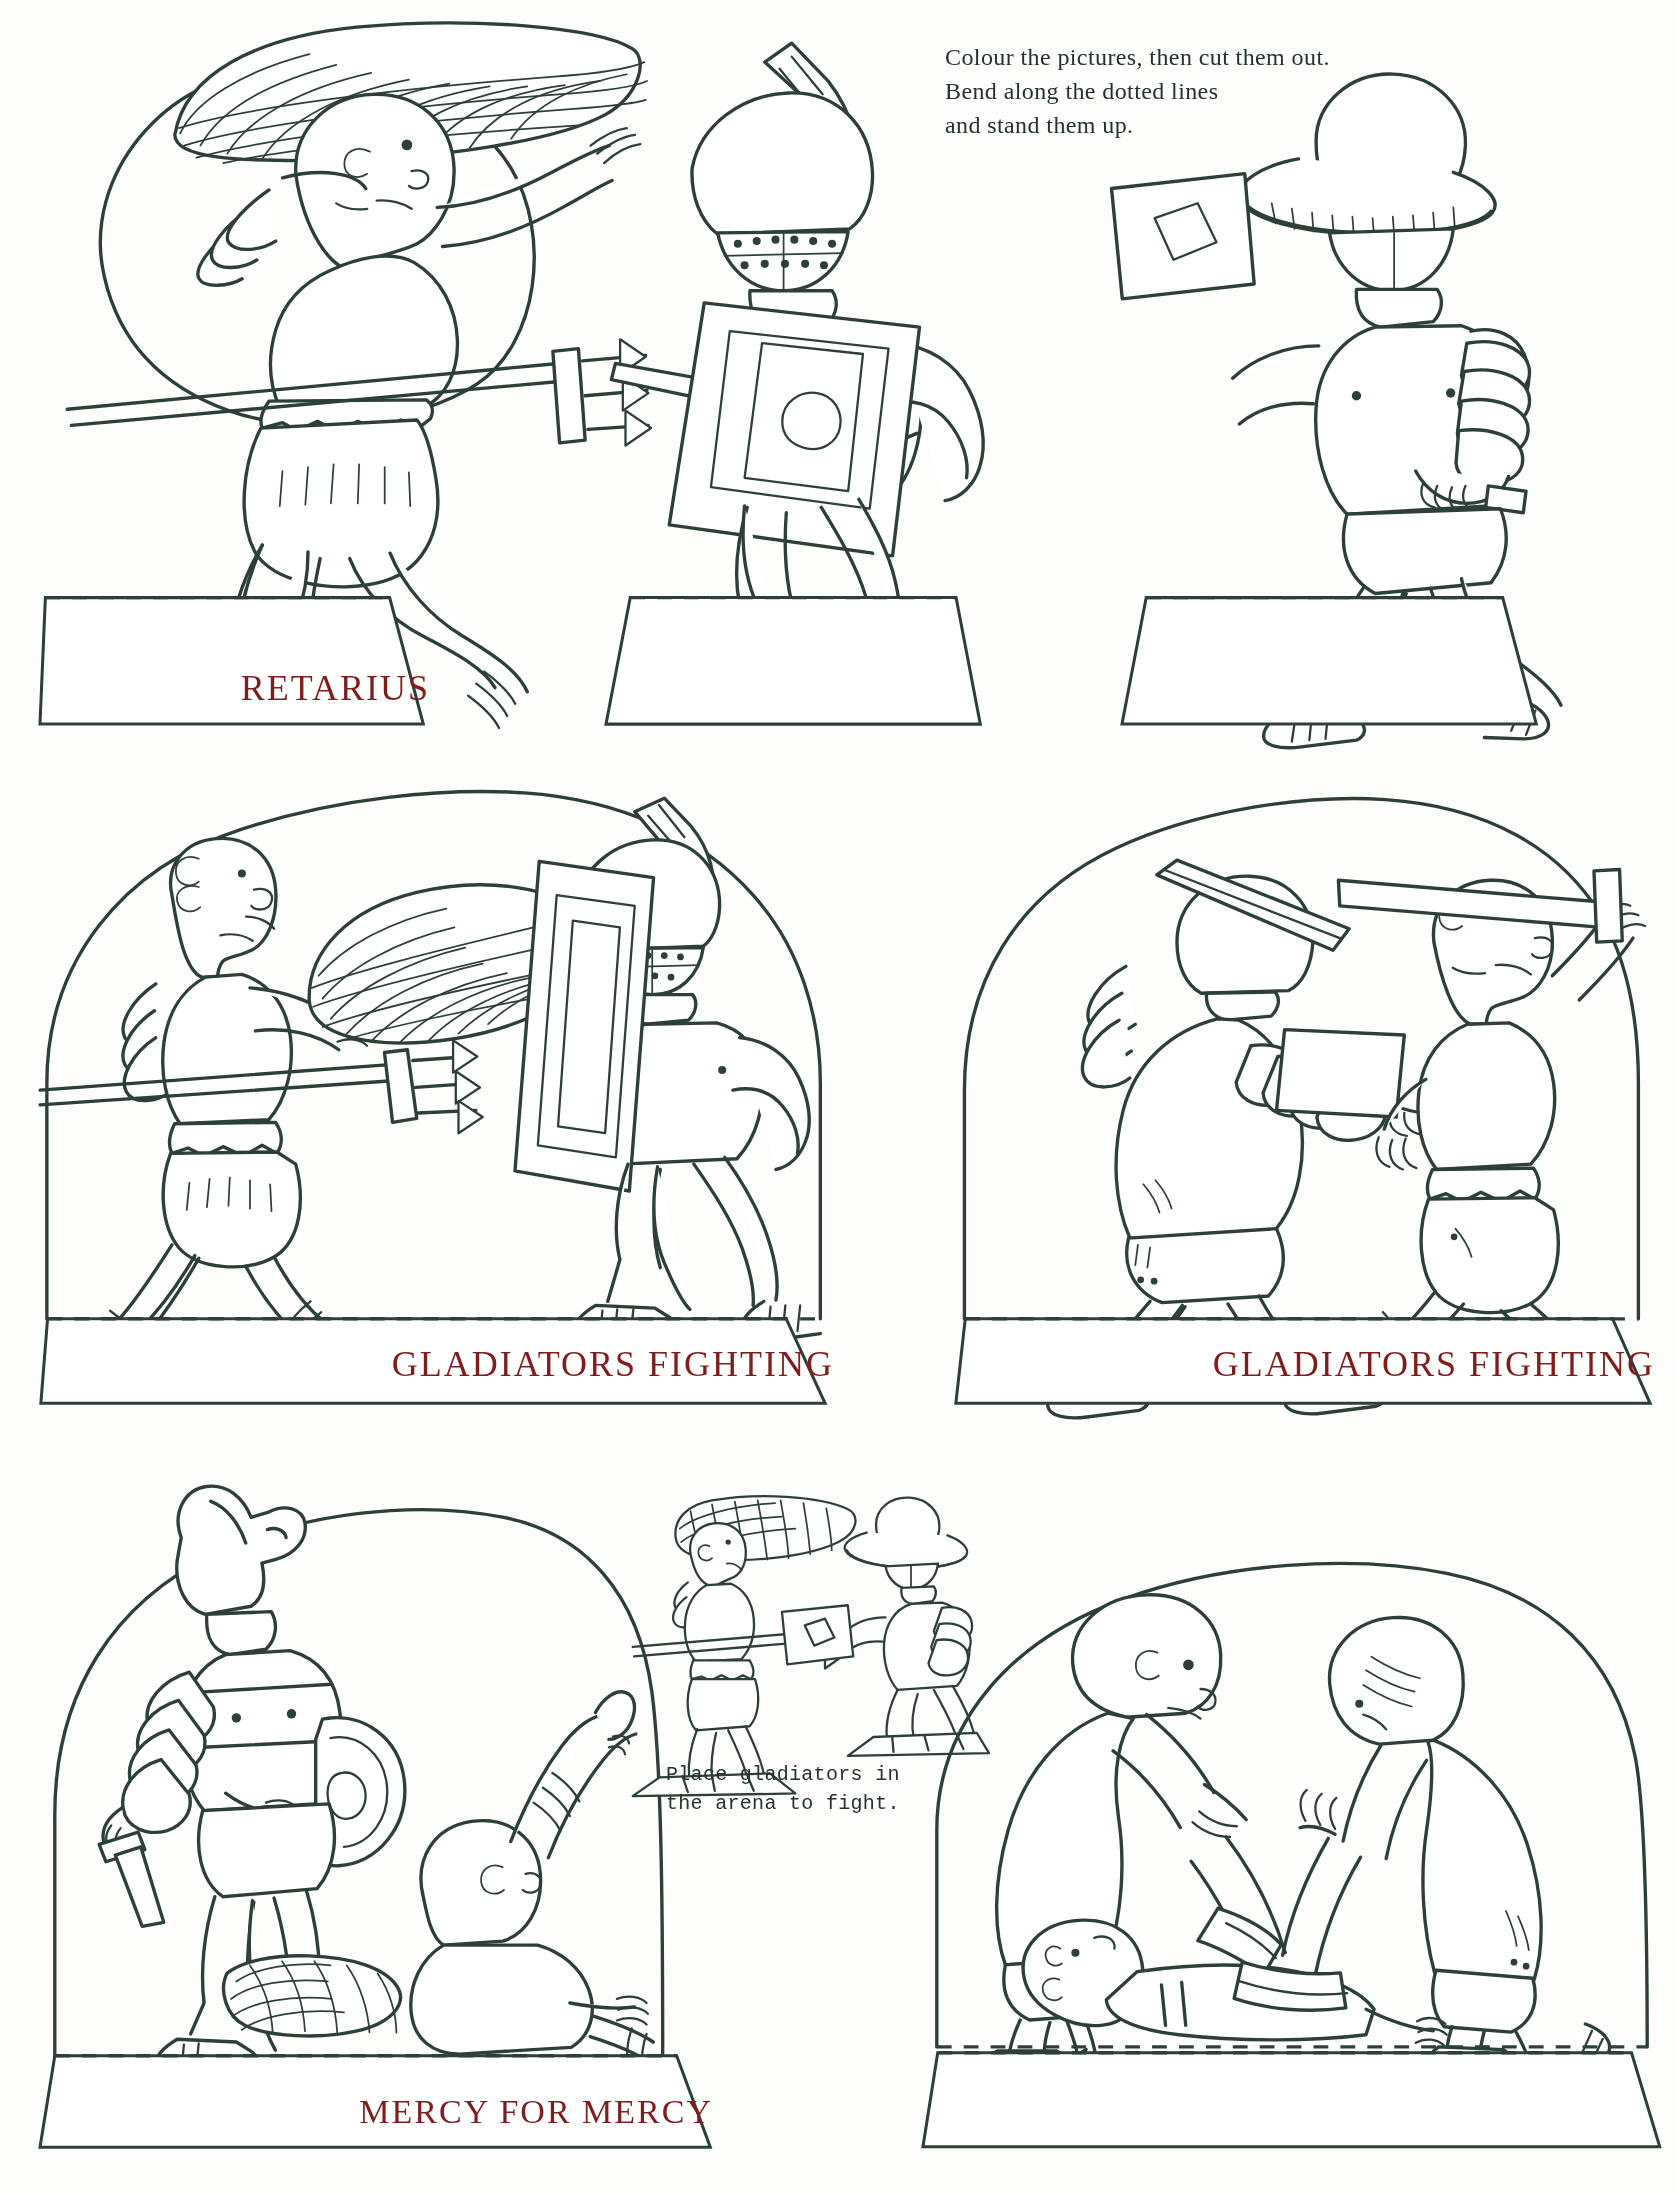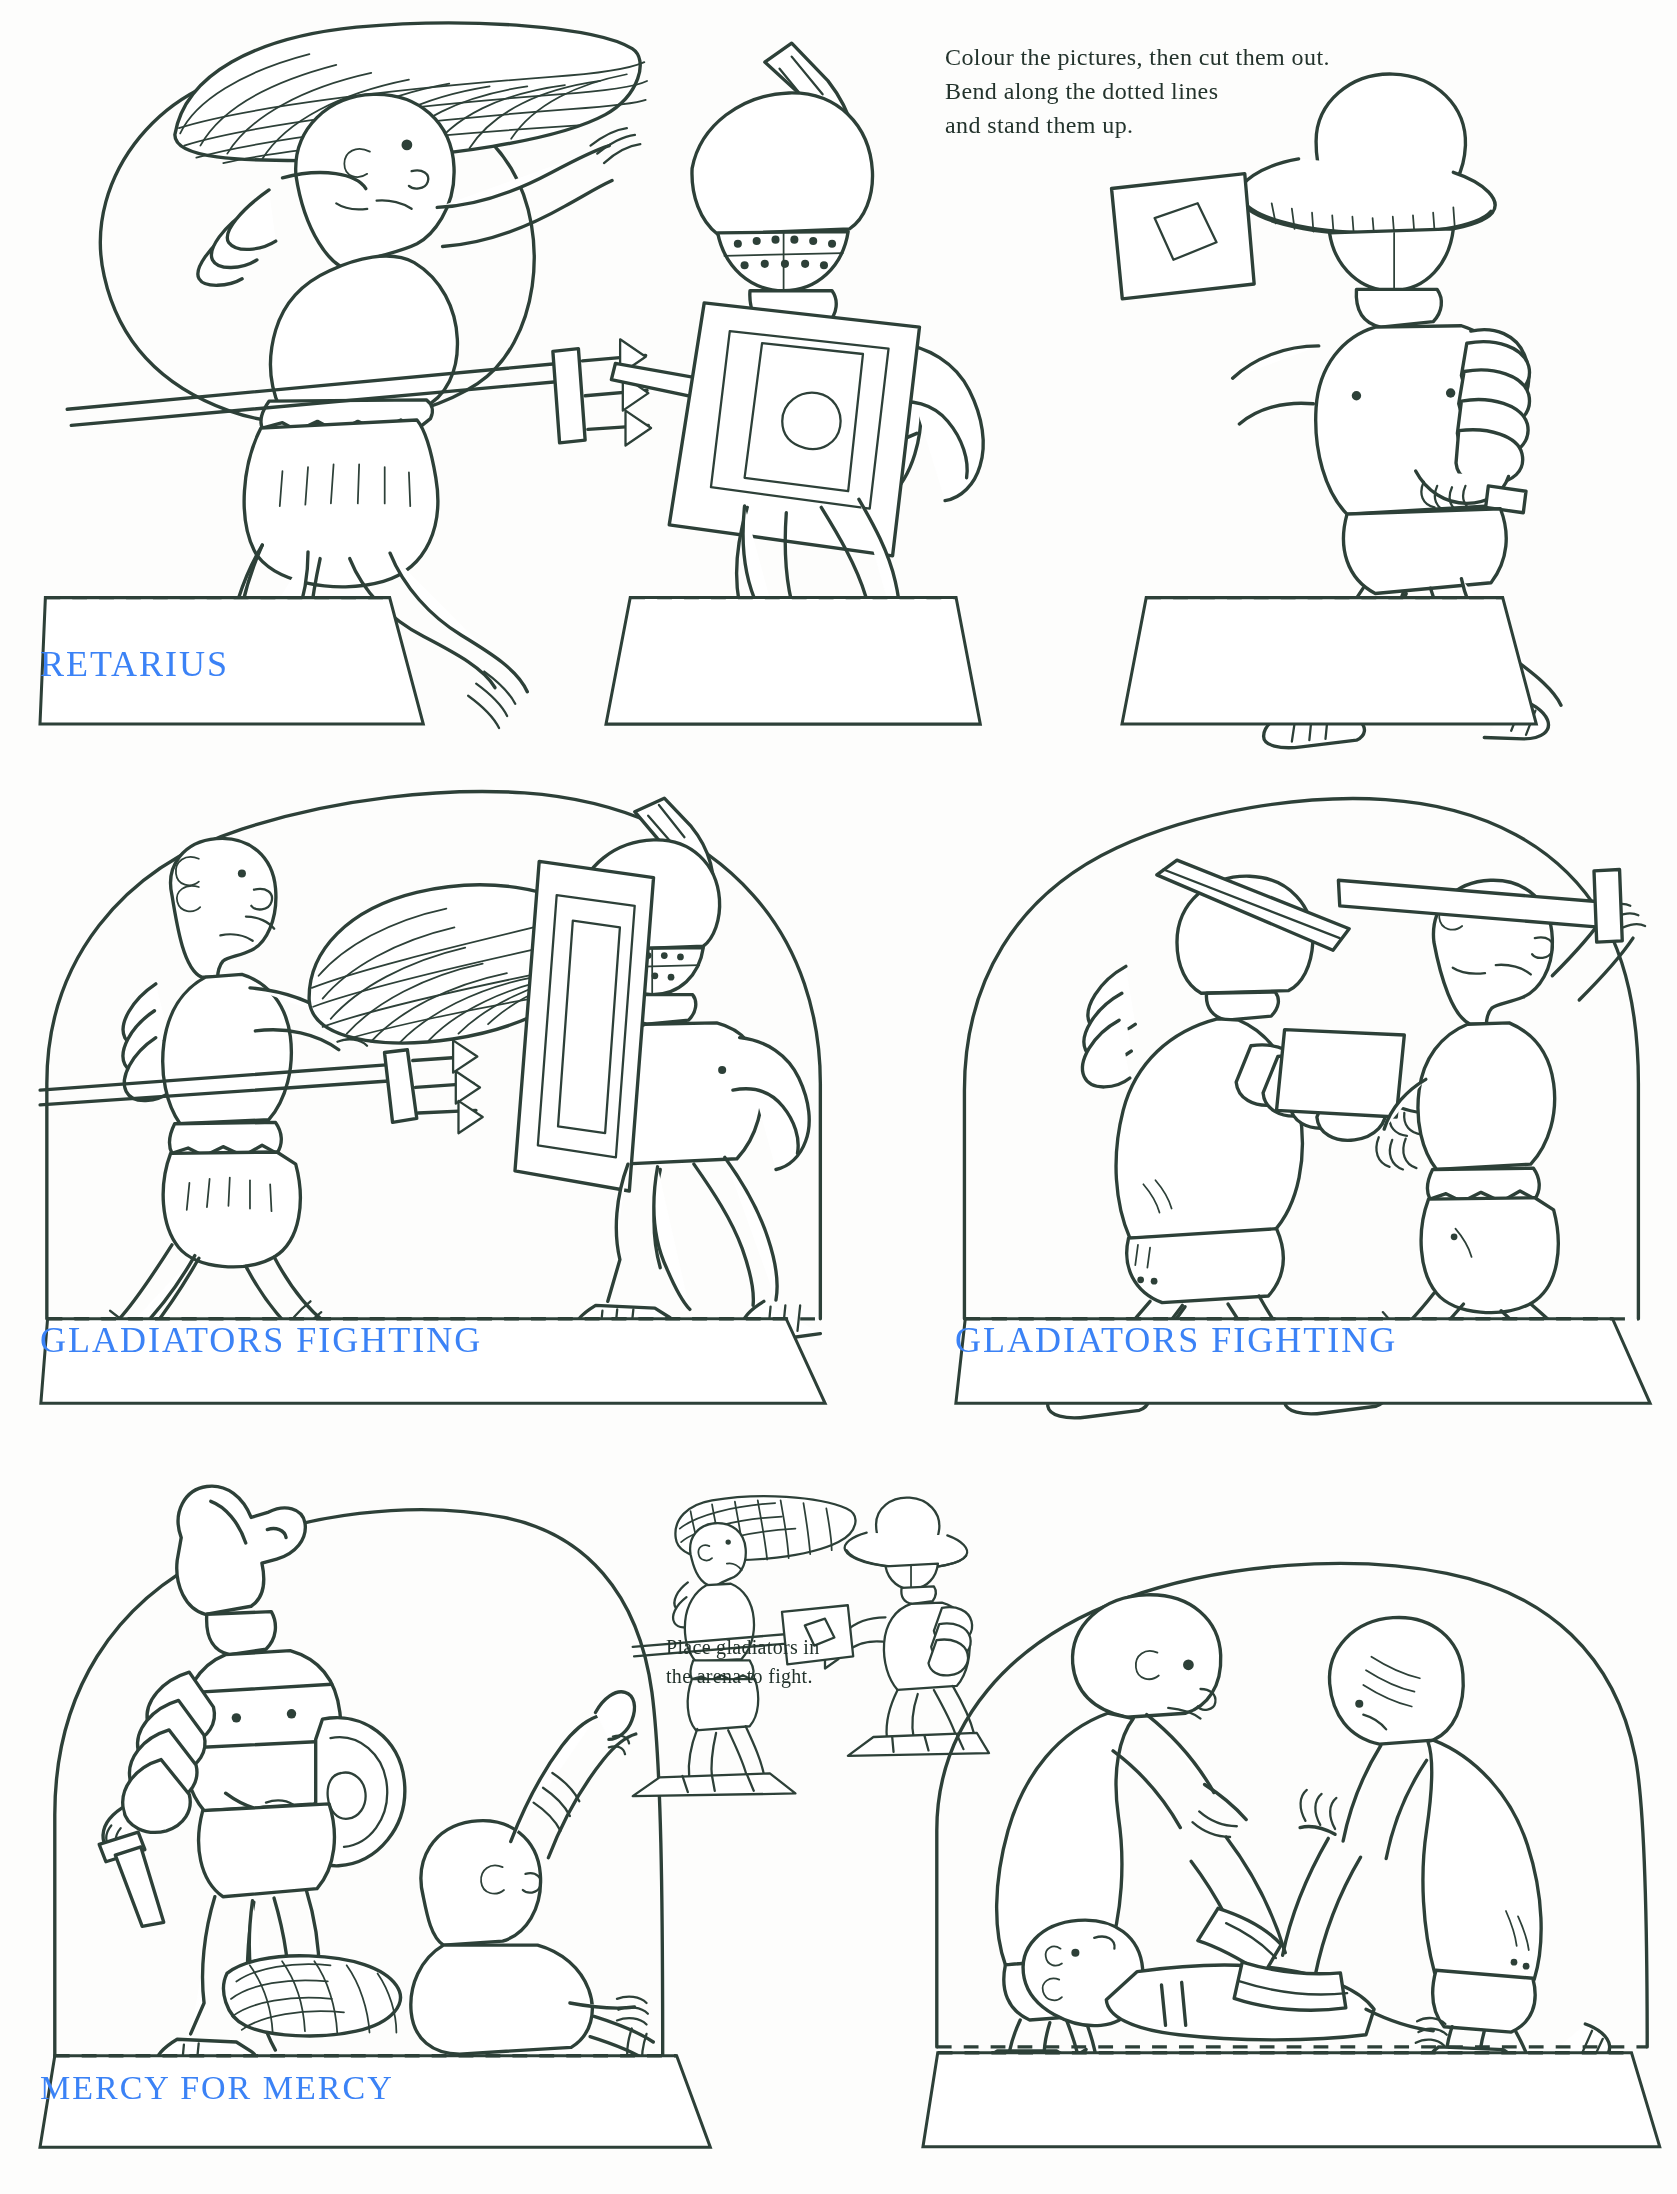--- a/index.html
+++ b/index.html
@@ -29,25 +29,26 @@
     width:511px;
     font-family:"Liberation Serif",serif;
     font-size:24px;
     line-height:1.42;
     letter-spacing:0.4px;
     color:#23332c;
     white-space:pre-line;
   }
   .caption{
     position:absolute;
-    text-align:left;
+    text-align:right;
     font-family:"Liberation Serif",serif;
     letter-spacing:2px;
-    color:#3b82f6;
+    color:#7f1d1d;
     white-space:nowrap;
+    margin-top:24px;
   }
   .cap-lg{font-size:36px;}
   .cap-md{font-size:34px;}
   .note{
     position:absolute;
     font-family:"Liberation Serif",serif;
     font-size:20px;
     line-height:1.45;
     color:#23332c;
     white-space:pre-line;
@@ -696,21 +697,21 @@
       </g>
 
       <path class="fillw-thin" d="M404 312 C392 336 386 360 388 382"></path>
       <path class="ln-thin" d="M434 318 C426 342 424 364 428 384"></path>
       <path class="fillw-thin" d="M486 306 C500 330 512 354 518 378"></path>
       <path class="ln-thin" d="M458 312 C472 338 486 362 492 384"></path>
       <path class="fillw-thin" d="M330 410 L368 382 L522 376 L540 406 Z"></path>
       <path class="ln-thin" d="M396 382 L398 404 M444 380 L450 402 M492 378 L502 400"></path>
     </svg>
   </div>
-  <div class="note" style="left:666px;top:1633px;width:283px;">Place gladiators in
+  <div class="note" style="left:666px;top:1760px;width:283px;font-family:Liberation Mono, monospace;">Place gladiators in
 the arena to fight.</div>
 
   <div class="art" style="left:922px;top:1534px;width:740px;height:532px;">
     <svg width="740" height="532" viewBox="0 0 1100 790">
 
       <path class="ln" d="M22 762 L22 440 C22 282 130 158 300 96 C450 42 640 30 780 58 C930 88 1030 180 1060 330 C1074 400 1078 560 1078 762"></path>
 
       <path class="fillw" d="M224 192 C220 136 268 92 334 90 C400 88 442 128 444 180 C446 226 424 256 392 266 L304 272 C258 262 228 238 224 192 Z"></path>
       <circle class="dot" cx="396" cy="194" r="8"></circle>
       <path class="ln-hair" d="M350 176 C332 168 316 180 318 198 C320 216 340 220 352 210"></path>

